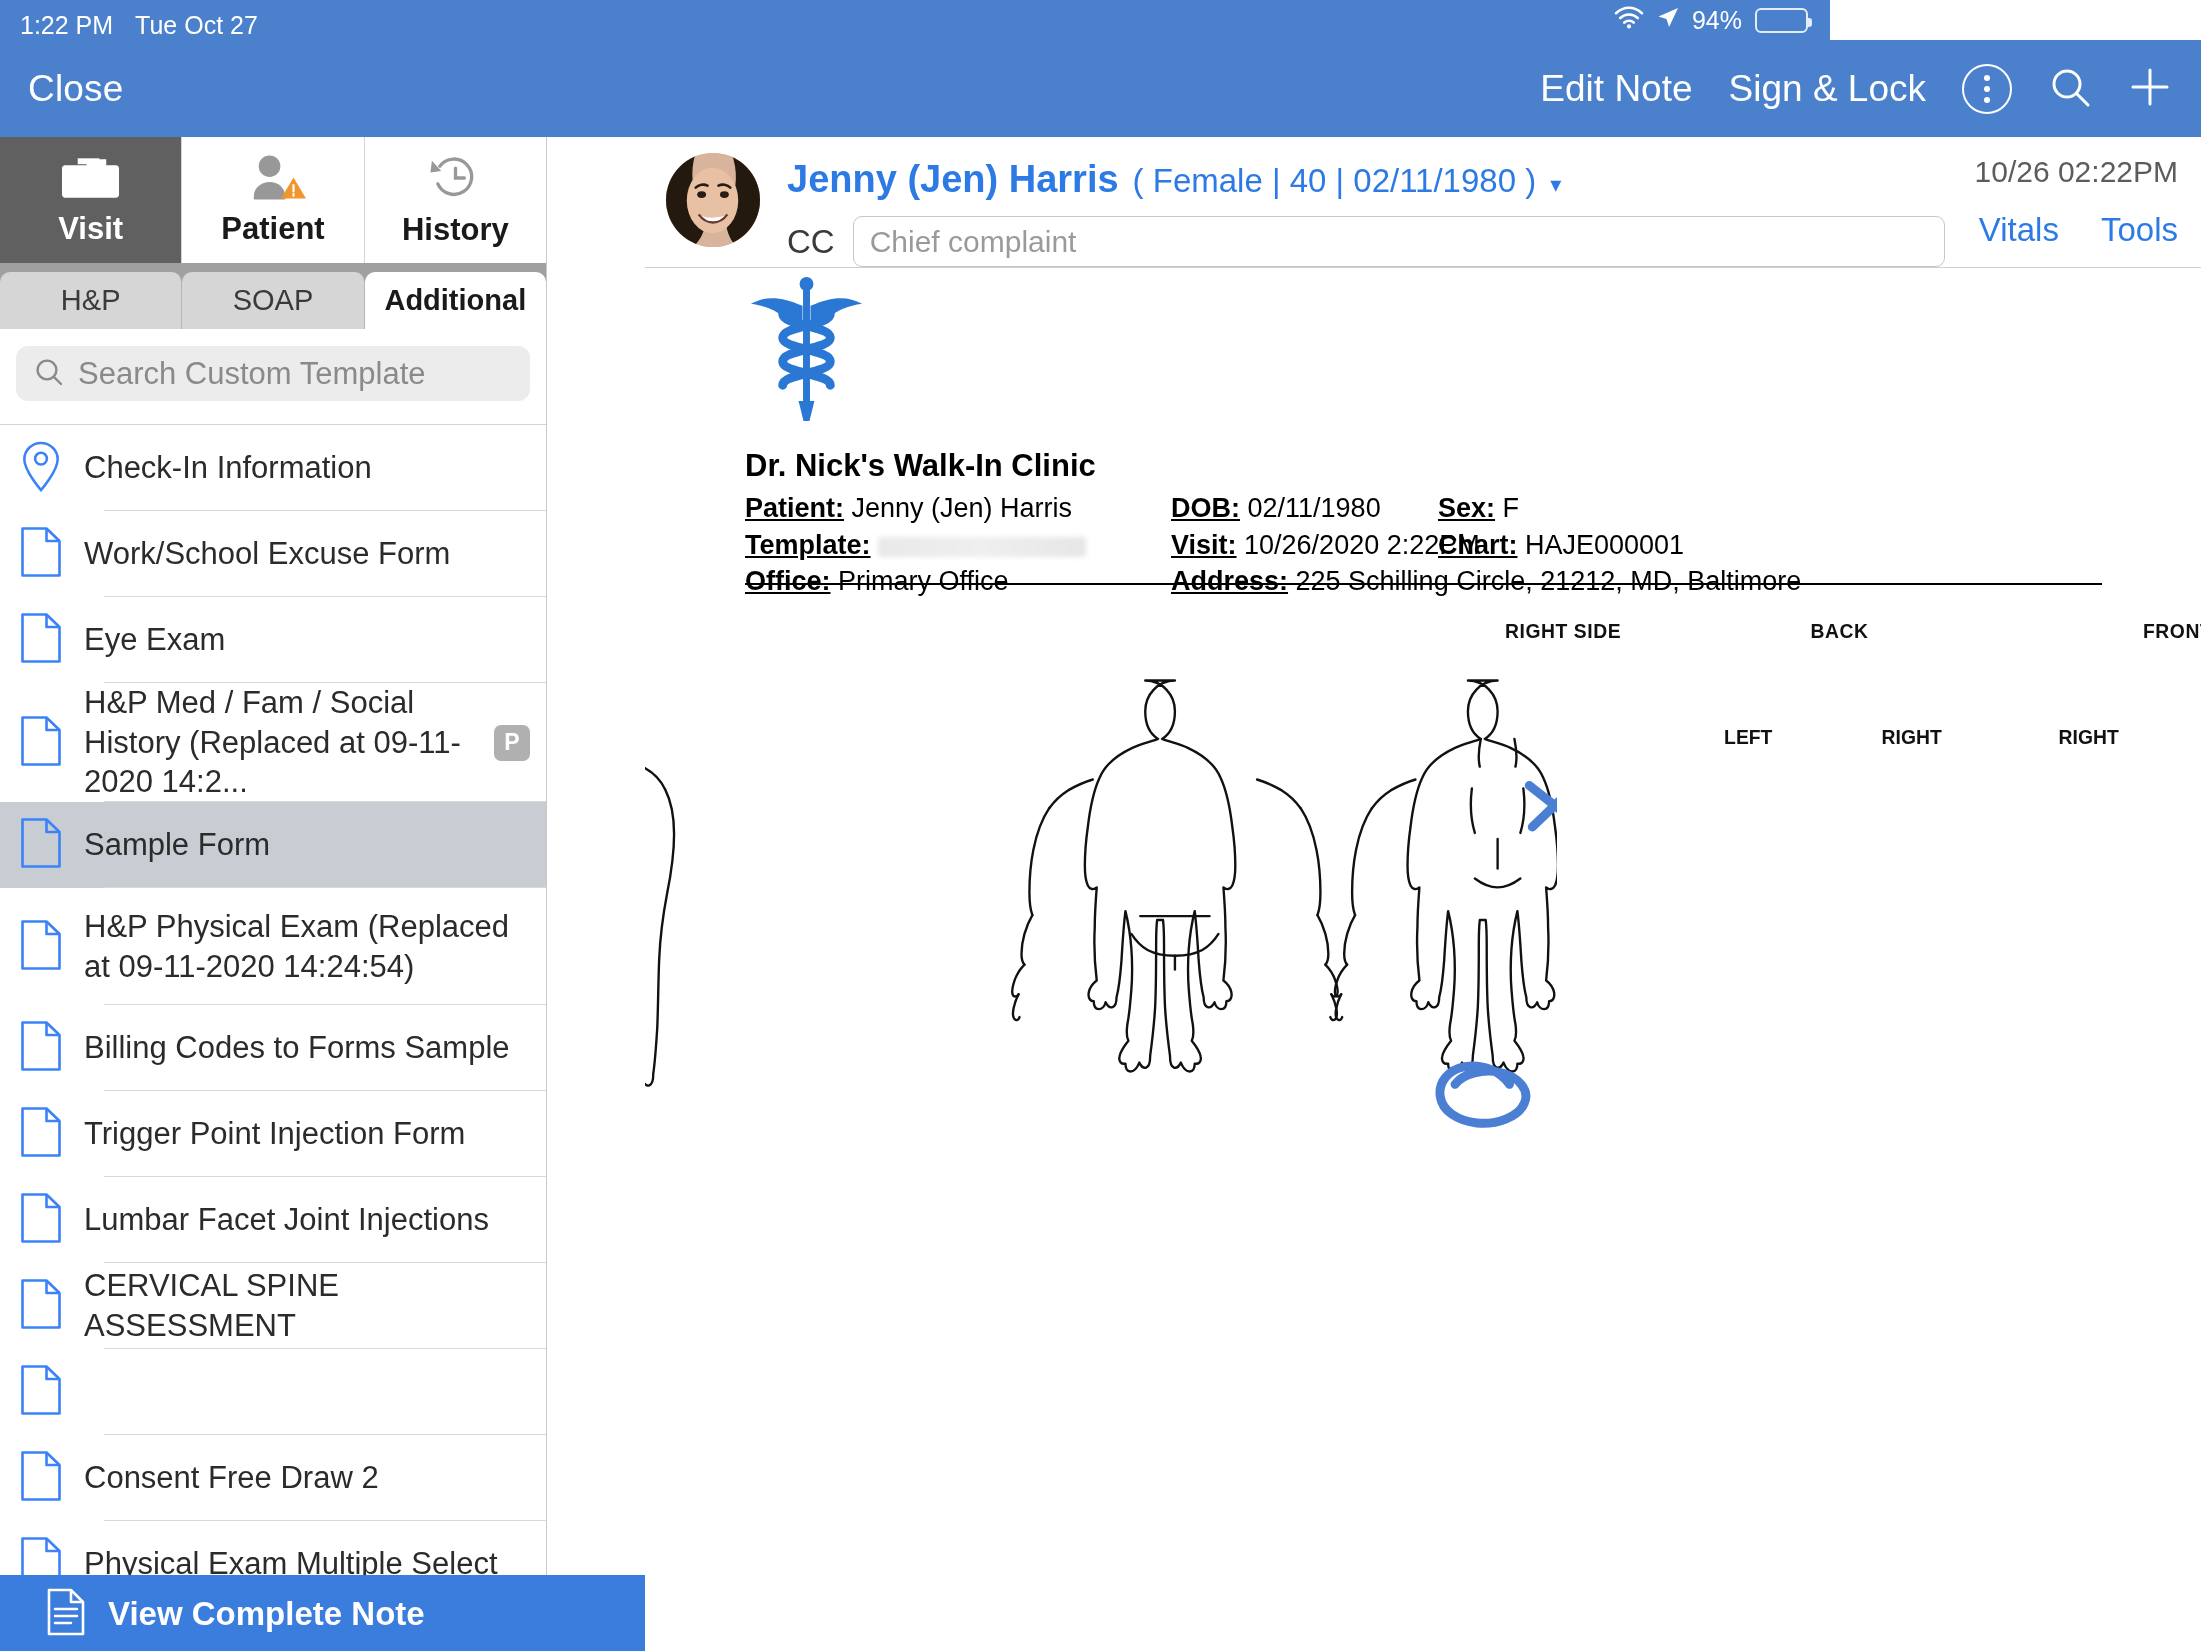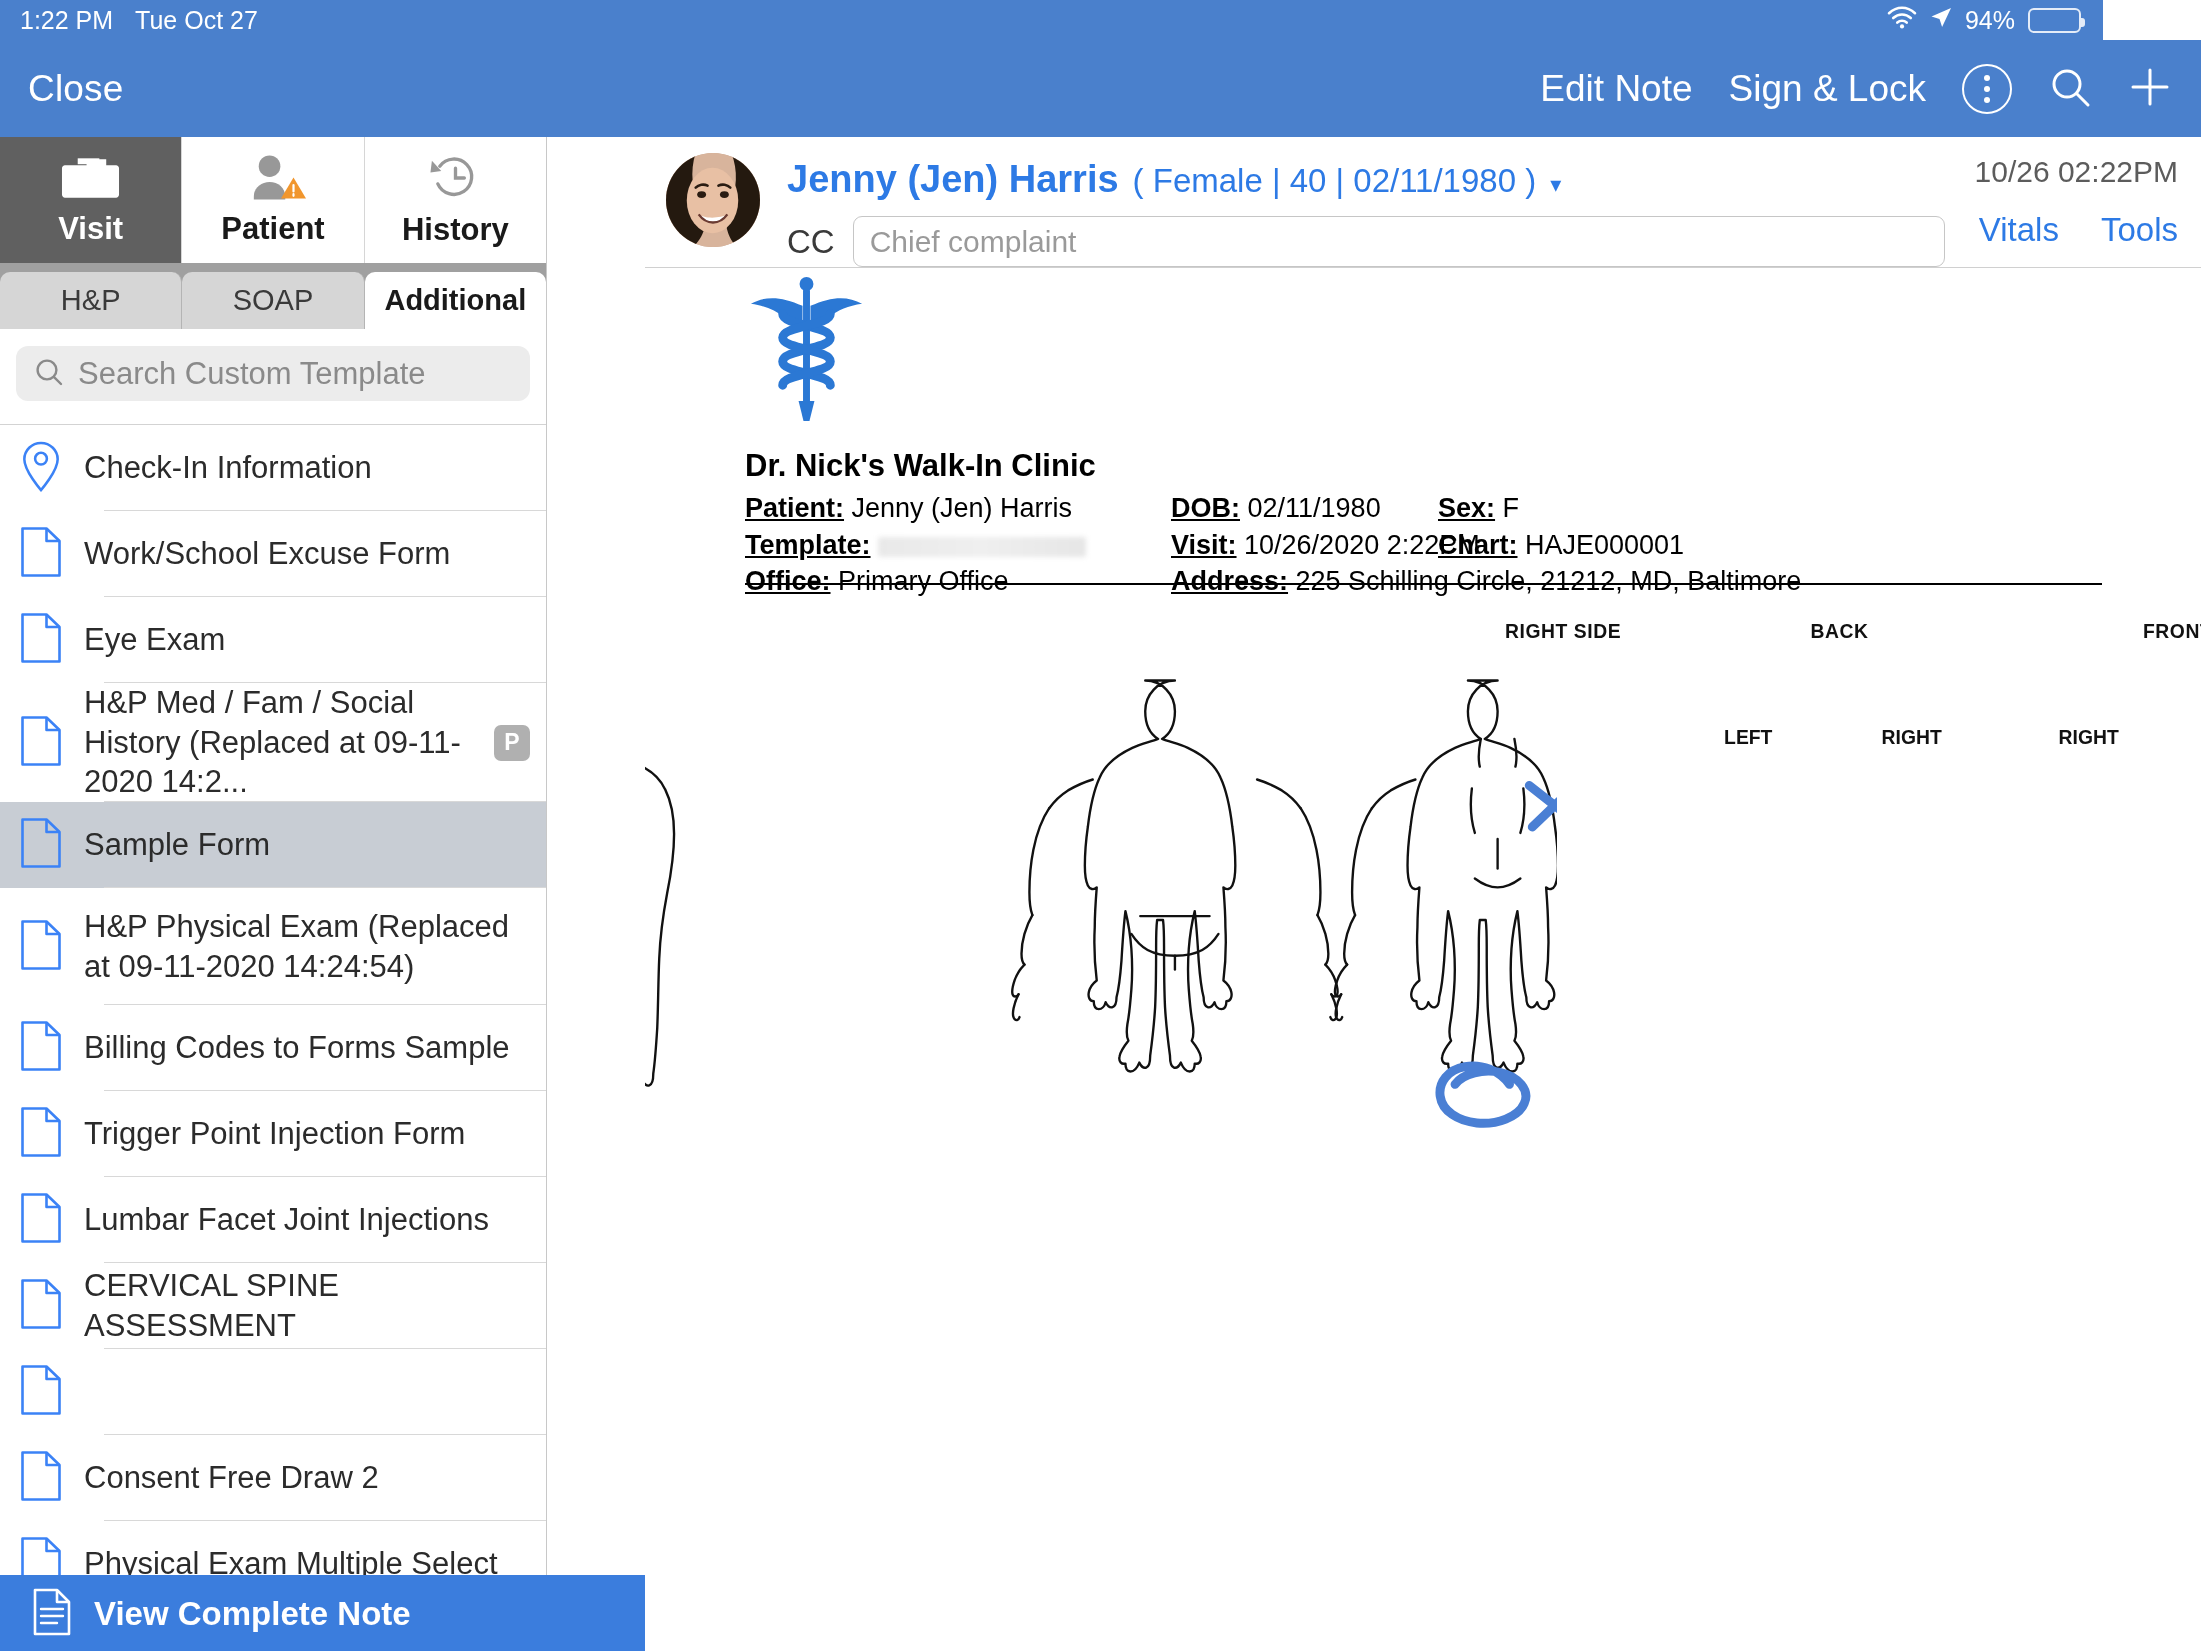--- a/index.html
+++ b/index.html
@@ -5,23 +5,23 @@
   * { box-sizing: border-box; margin: 0; padding: 0; }
   html, body {
     width: 2202px; height: 1651px;
     font-family: "Liberation Sans", sans-serif;
     background: #ffffff; overflow: hidden;
   }
   .app { position: relative; width: 2202px; height: 1651px; }
 
   
   .statusbar {
-    position: absolute; top: 0; left: 0; width: 2103px; height: 40px;
+    position: absolute; top: 0; left: 0; width: 1830px; height: 40px;
     background: #4a80cc; color: #fff;
-    display: flex; align-items: center; font-size: 25px;
+    display: flex; align-items: flex-end; font-size: 25px;
   }
   .statusbar .sb-left { display: flex; align-items: center; gap: 22px; padding-left: 20px; }
   .statusbar .sb-right {
     position: absolute; right: 22px; top: 0; height: 40px;
     display: flex; align-items: center; gap: 13px;
   }
   .batt-shell {
     width: 53px; height: 25px; border: 2px solid rgba(255,255,255,.85);
     border-radius: 6px; padding: 2px; position: relative;
   }
@@ -105,21 +105,21 @@
   .frow.tall { min-height: 117px; }
   .pbadge {
     width: 36px; height: 36px; border-radius: 7px; background: #b0b0b0;
     color: #fff; font-size: 23px; font-weight: 700;
     display: flex; align-items: center; justify-content: center; flex: 0 0 auto;
   }
 
   .viewnote {
     position: absolute; left: 0; bottom: 0; width: 645px; height: 77px;
     background: #3b7ddd; display: flex; align-items: center; gap: 22px;
-    padding-left: 32px; cursor: pointer;
+    padding-left: 46px; cursor: pointer;
   }
   .viewnote .vn-label { color: #fff; font-size: 33px; font-weight: 700; }
 
   
   .rightpanel {
     position: absolute; top: 137px; left: 645px; width: 1557px; height: 1515px;
     background: #fff;
   }
   .pthead {
     height: 131px; border-bottom: 1px solid #d0d0d0; position: relative;

